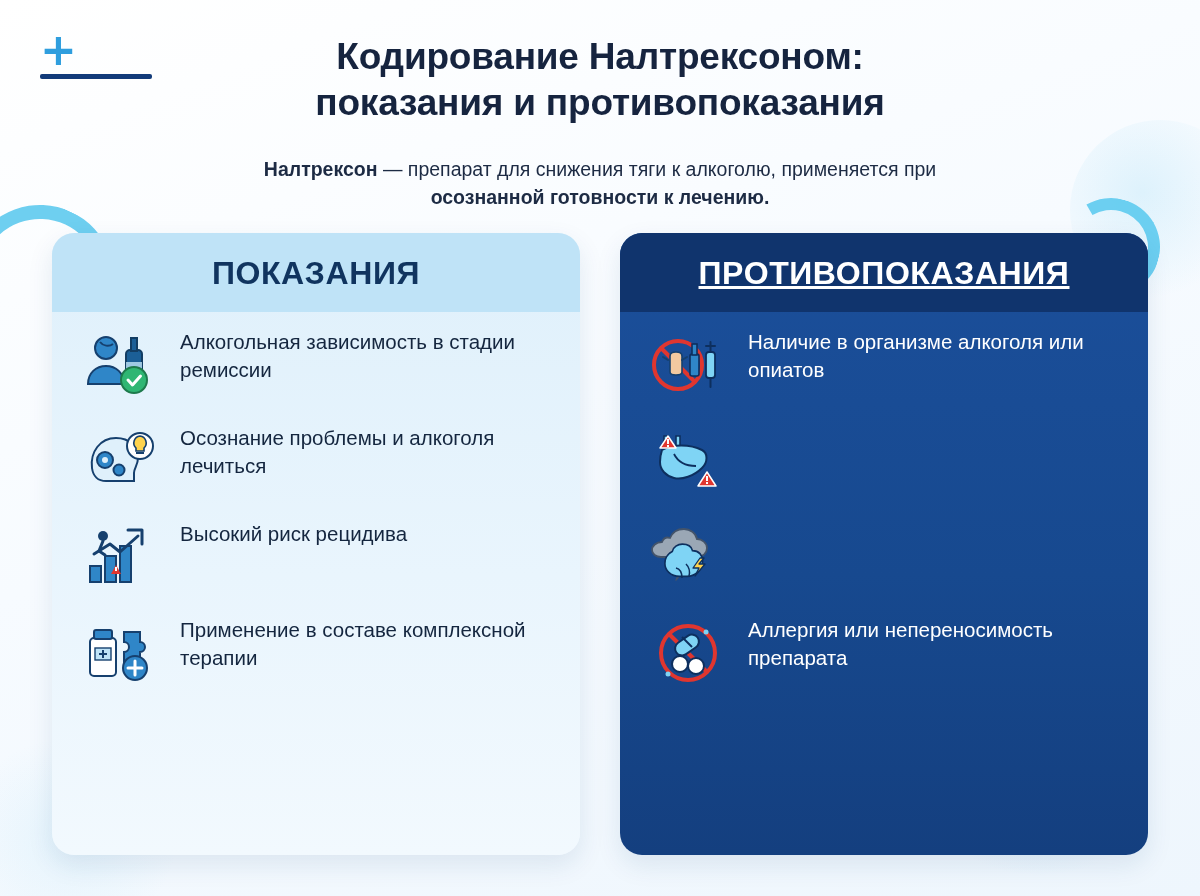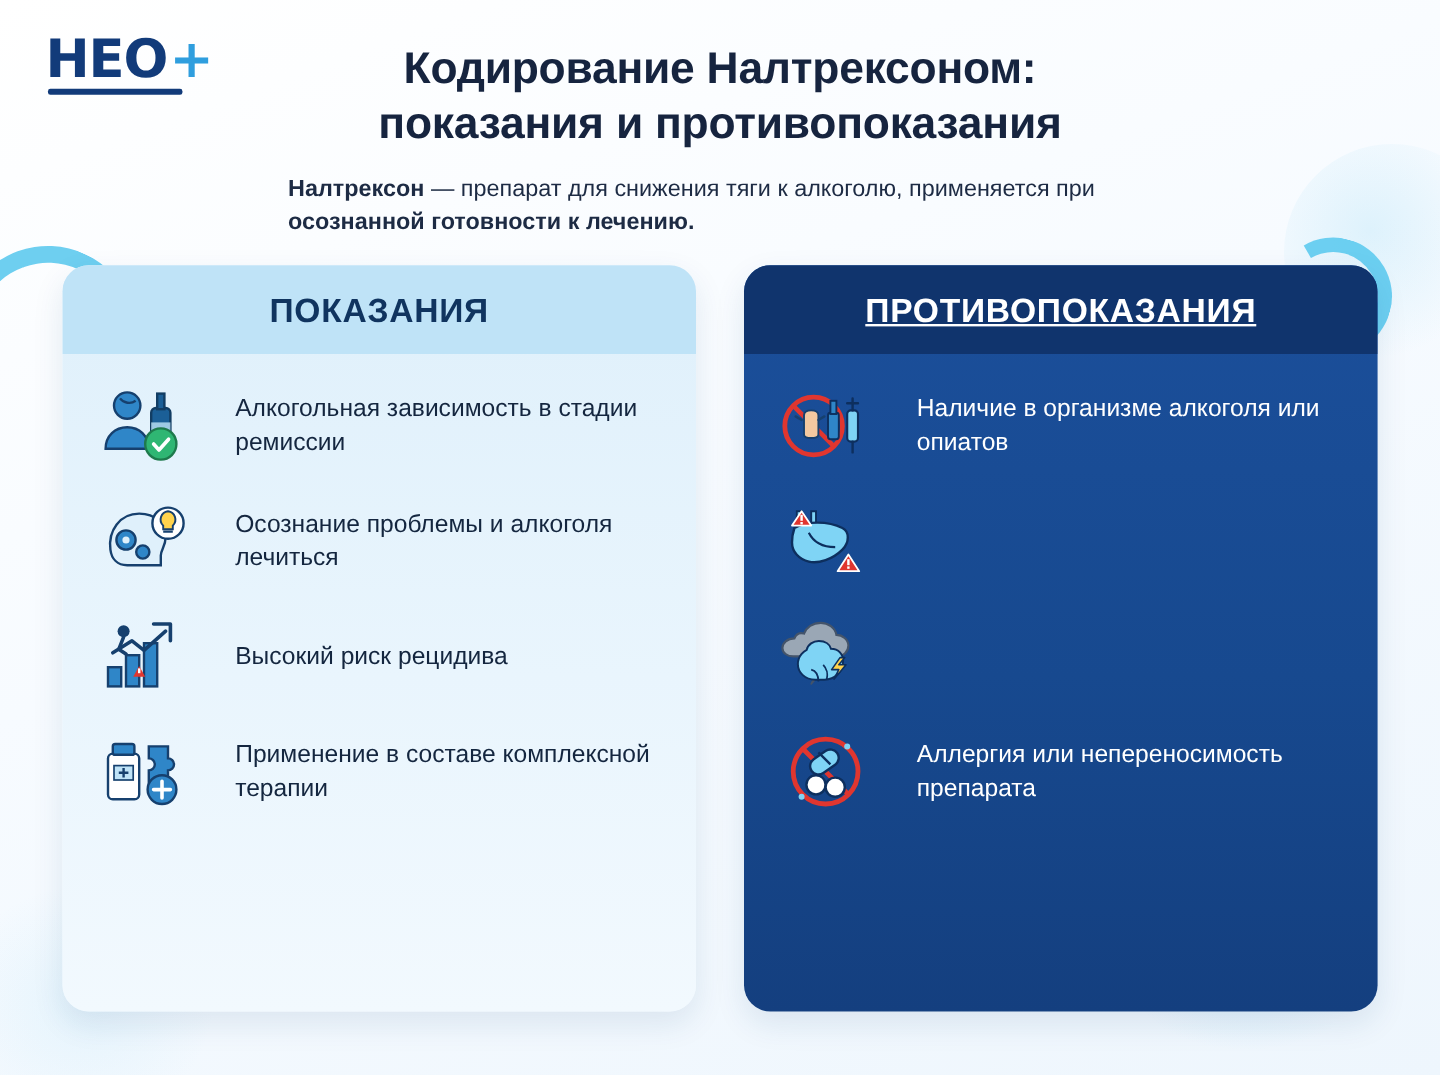--- a/index.html
+++ b/index.html
@@ -111,21 +111,22 @@
     text-align: center;
     margin: 8px auto 16px auto;
     width: 860px;
     font-size: 37px;
     line-height: 1.25;
     font-weight: 700;
     color: #16243f;
     letter-spacing: -.2px;
   }
   .subtitle {
-    margin: 16px auto 0 auto;
+    text-align: center;
+    margin: 28px auto 0 auto;
     width: 720px;
     font-size: 19.5px;
     line-height: 1.45;
     color: #1d2b44;
   }
   .subtitle b { font-weight: 700; }
 
   
   .columns {
     position: relative;
@@ -143,21 +144,21 @@
     position: relative;
   }
   .card.pros {
     background: linear-gradient(180deg, #dff0fb 0%, #e9f5fd 55%, #f2f9fe 100%);
   }
   .card.cons {
     background: linear-gradient(180deg, #1b4f9b 0%, #17498f 55%, #143f7f 100%);
   }
   .card-head {
     text-align: center;
-    font-size: 28px;
+    font-size: 32px;
     font-weight: 700;
     letter-spacing: .6px;
     padding: 22px 10px 20px 10px;
   }
   .card.pros .card-head {
     background: #bfe3f7;
     color: #10345f;
   }
   .card.cons .card-head {
     background: #10346d;
@@ -166,22 +167,21 @@
   }
 
   .items {
     padding: 16px 26px 20px 26px;
     display: flex;
     flex-direction: column;
     gap: 8px;
   }
   .item {
     display: flex;
-    align-items: center;
-    gap: 34px;
+    gap: 18px;
     min-height: 88px;
   }
   .item .ico {
     flex: 0 0 84px;
     width: 84px;
     height: 74px;
     display: flex;
     align-items: center;
     justify-content: center;
   }
@@ -201,21 +201,20 @@
 <div class="page">
 
   <div class="blob blob-right-2"></div>
   <div class="blob blob-left"></div>
   <div class="blob blob-right"></div>
   <div class="blob blob-bottom"></div>
   <div class="blob blob-bottom-left"></div>
 
   <header class="top">
     <div class="logo">
-      <span>HEO</span>
         <span class="plus">+</span>
       <span class="under"></span>
     </div>
 
     <h1 class="title">
       <span>Кодирование Налтрексоном:</span><br>
       <span>показания и противопоказания</span>
     </h1>
 
     <p class="subtitle">

